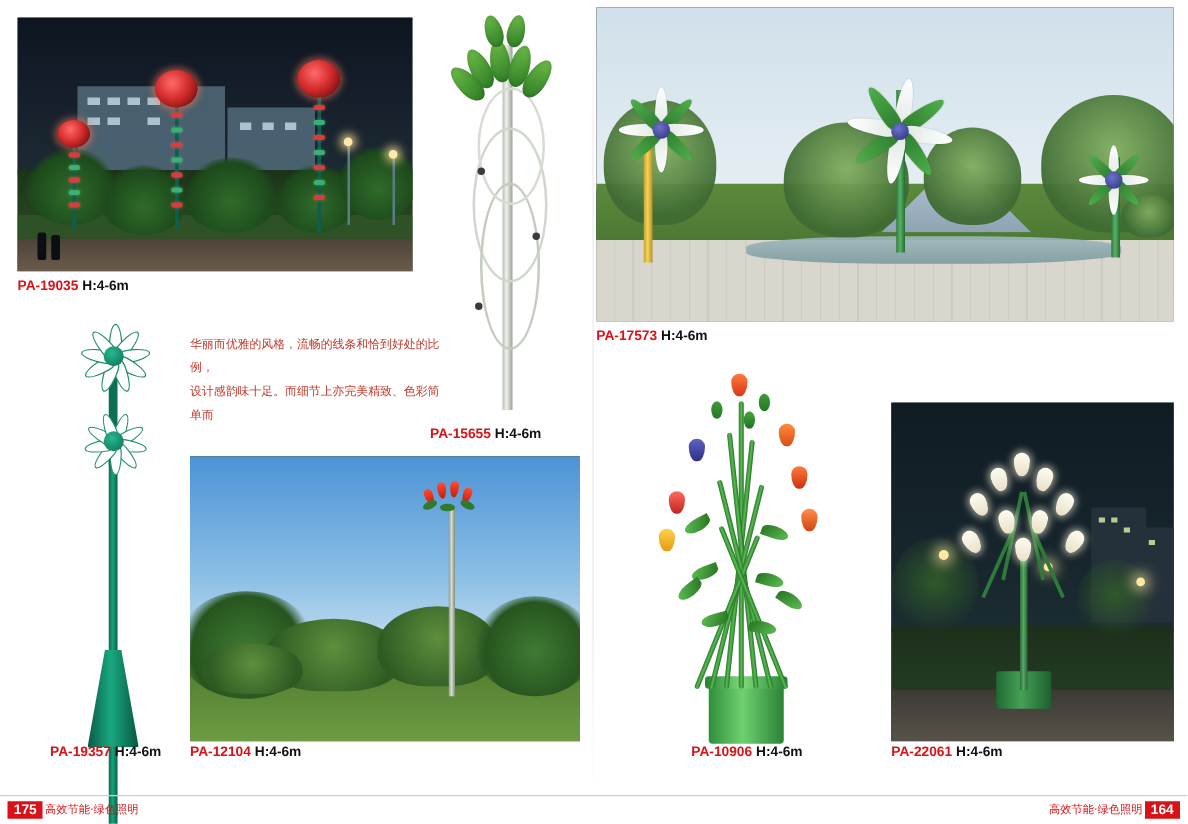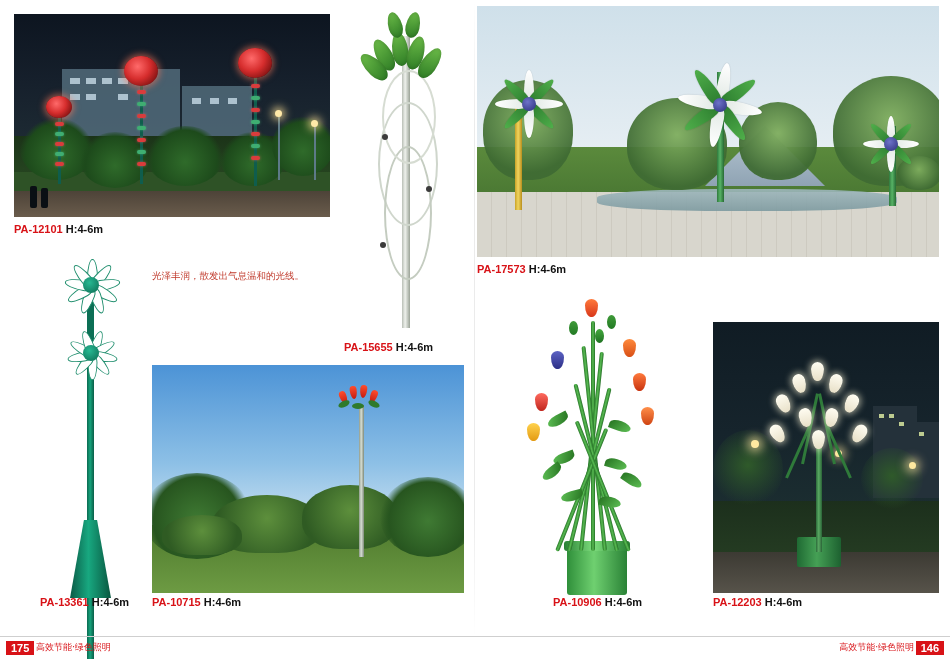--- a/index.html
+++ b/index.html
@@ -334,21 +334,21 @@
 
     <div class="lamp" style="left:264px;top:100px;height:66px;"></div>
     <div class="lampglow" style="left:261px;top:96px;"></div>
     <div class="lamp" style="left:300px;top:110px;height:56px;"></div>
     <div class="lampglow" style="left:297px;top:106px;"></div>
 
     <div class="person" style="left:16px;top:172px;width:7px;height:22px;"></div>
     <div class="person" style="left:27px;top:174px;width:7px;height:20px;"></div>
   </div>
   <div class="caption" style="left:14px;top:223px;">
-    <span>PA-12101</span>
+    <span>PA-19035</span>
     <span class="hsize">H:4-6m</span>
   </div>
 
   <div class="p102wrap p102">
     <div class="mast"></div>
 
     <div class="ribbon" style="left:26px;top:96px;width:56px;height:120px;border-color:#cfd6cc;"></div>
     <div class="ribbon" style="left:32px;top:140px;width:44px;height:130px;border-color:#c4ccc0;"></div>
     <div class="ribbon" style="left:30px;top:64px;width:50px;height:90px;border-color:#d6dcd2;"></div>
 
@@ -450,26 +450,27 @@
       <div class="pet" style="transform:rotate(140deg) scale(.9);"></div>
       <div class="pet" style="transform:rotate(180deg) scale(.9);"></div>
       <div class="pet" style="transform:rotate(220deg) scale(.9);"></div>
       <div class="pet" style="transform:rotate(260deg) scale(.9);"></div>
       <div class="pet" style="transform:rotate(300deg) scale(.9);"></div>
       <div class="pet" style="transform:rotate(340deg) scale(.9);"></div>
       <div class="hub"></div>
     </div>
   </div>
   <div class="caption" style="left:40px;top:596px;">
-    <span>PA-13361</span>
+    <span>PA-19357</span>
     <span class="hsize">H:4-6m</span>
   </div>
 
   <div class="textblock">
-    <div>光泽丰润，散发出气息温和的光线。</div>
+    <div>华丽而优雅的风格，流畅的线条和恰到好处的比例，</div>
+    <div>设计感韵味十足。而细节上亦完美精致、色彩简单而</div>
   </div>
 
   <div class="photo p104">
     <div class="sky"></div>
     <div class="lawn"></div>
 
     <div class="palm" style="left:-10px;top:108px;width:110px;height:86px;"></div>
     <div class="bush" style="left:60px;top:130px;width:110px;height:58px;"></div>
     <div class="bush" style="left:150px;top:120px;width:96px;height:64px;"></div>
     <div class="palm" style="left:228px;top:112px;width:96px;height:80px;"></div>
@@ -481,21 +482,21 @@
       <div class="t" style="left:12px;top:1px;transform:rotate(-8deg);"></div>
       <div class="t" style="left:22px;top:0px;transform:rotate(6deg);"></div>
       <div class="t" style="left:32px;top:5px;transform:rotate(20deg);"></div>
       <div class="lf" style="left:0px;top:16px;transform:rotate(-25deg);"></div>
       <div class="lf" style="left:14px;top:18px;"></div>
       <div class="lf" style="left:30px;top:16px;transform:rotate(25deg);"></div>
     </div>
 
   </div>
   <div class="caption" style="left:152px;top:596px;">
-    <span>PA-10715</span>
+    <span>PA-12104</span>
     <span class="hsize">H:4-6m</span>
   </div>
 
   <div class="p202">
     <div class="planter">
       <div class="rim"></div>
     </div>
 
     <div class="stem" style="left:86px;height:230px;"></div>
     <div class="stem" style="left:74px;height:200px;transform:rotate(6deg);transform-origin:bottom center;"></div>
@@ -559,24 +560,24 @@
     <div class="mbloom" style="left:116px;top:52px;transform:rotate(16deg);"></div>
     <div class="mbloom" style="left:64px;top:72px;transform:rotate(-26deg);"></div>
     <div class="mbloom" style="left:132px;top:72px;transform:rotate(26deg);"></div>
     <div class="mbloom" style="left:86px;top:86px;transform:rotate(-10deg);"></div>
     <div class="mbloom" style="left:112px;top:86px;transform:rotate(10deg);"></div>
     <div class="mbloom" style="left:58px;top:102px;transform:rotate(-32deg);"></div>
     <div class="mbloom" style="left:140px;top:102px;transform:rotate(32deg);"></div>
     <div class="mbloom" style="left:99px;top:108px;"></div>
   </div>
   <div class="caption" style="left:713px;top:596px;">
-    <span>PA-12203</span>
+    <span>PA-22061</span>
     <span class="hsize">H:4-6m</span>
   </div>
 
   <div class="spine"></div>
 
   <div class="footerline"></div>
   <div class="pagenum left">175</div>
   <div class="footertext left">高效节能·绿色照明</div>
-  <div class="pagenum right">146</div>
+  <div class="pagenum right">164</div>
   <div class="footertext right">高效节能·绿色照明</div>
 </div>
 
 </body></html>

